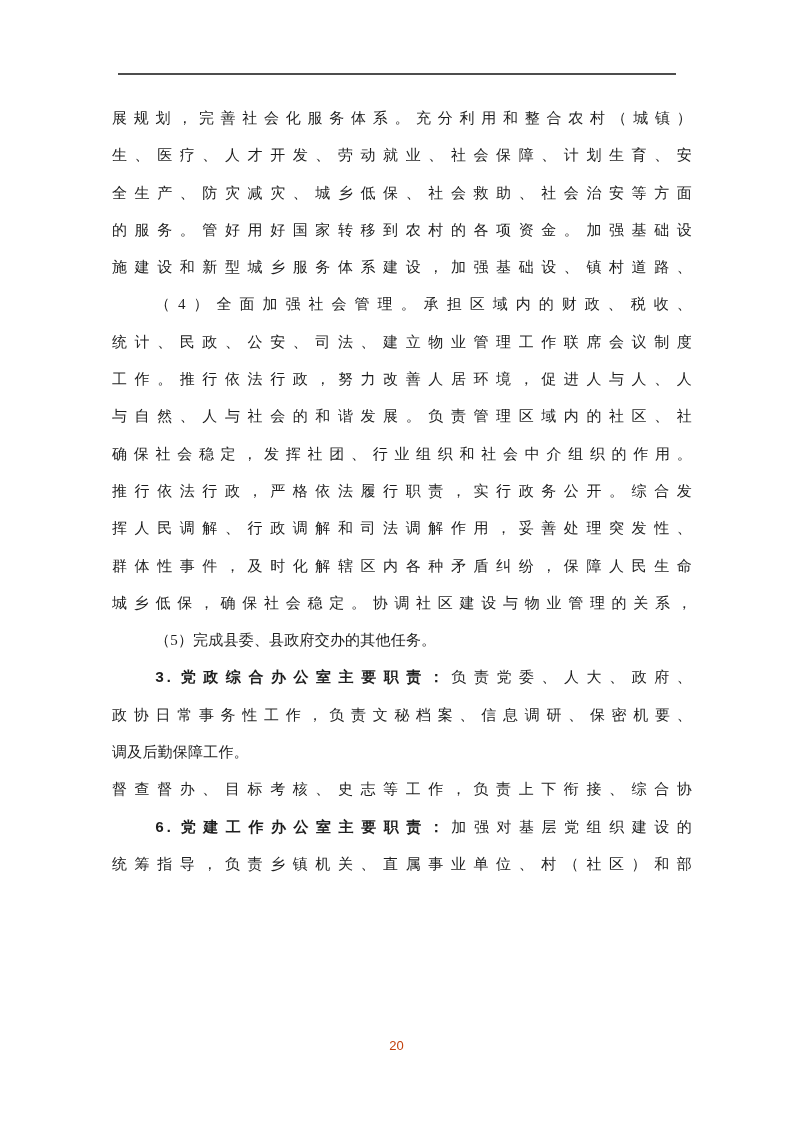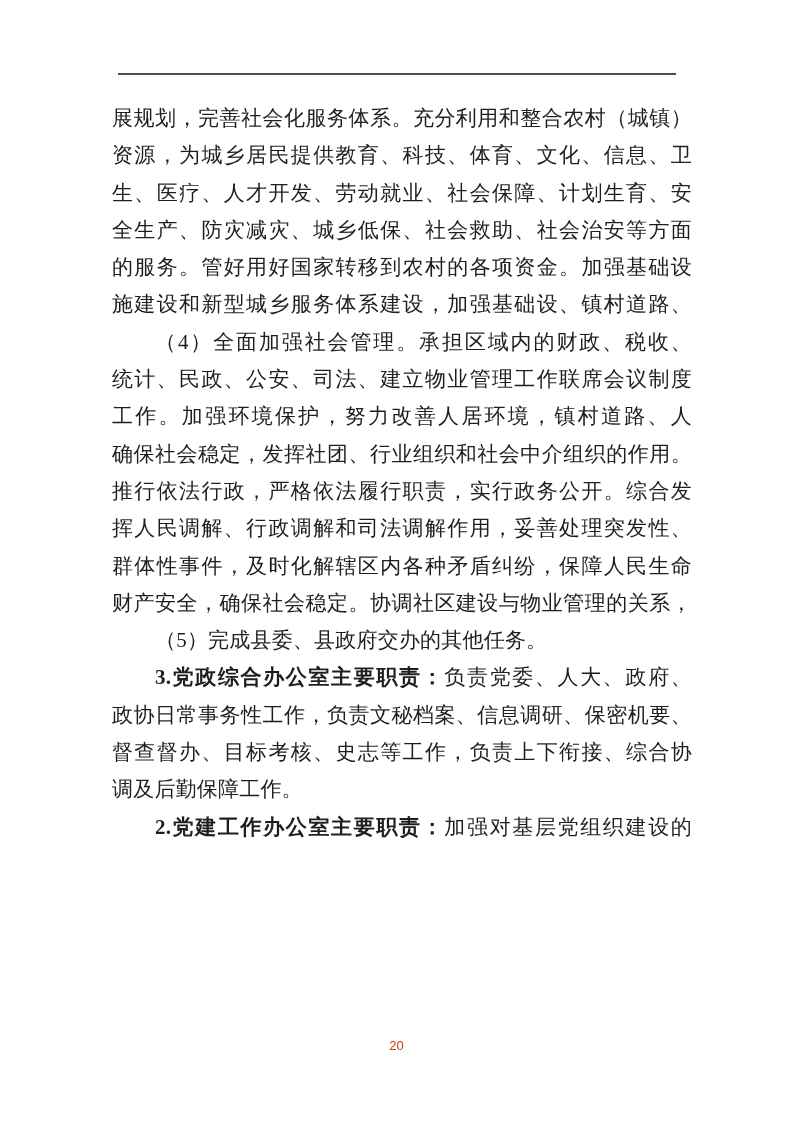--- a/index.html
+++ b/index.html
@@ -26,67 +26,69 @@
   }
   .text-block {
     position: absolute;
     left: 112px;
     top: 100px;
     width: 580px;
   }
   .line {
     height: 37.3px;
     line-height: 37.3px;
-    font-size: 21px;
+    font-size: 15px;
     color: #1e1e1e;
     text-align: left;
     letter-spacing: 0.2px;
   }
   .line.justify {
     text-align: justify;
     text-align-last: justify;
   }
   .line.indent {
     text-indent: 43px;
   }
   .run-bold {
     font-weight: 700;
+    font-family: Liberation Mono, monospace;
   }
   .page-number {
     position: absolute;
     top: 1038px;
     left: 0;
     width: 100%;
     text-align: center;
     font-size: 13px;
     color: #c2410c;
     font-family: "Liberation Sans", sans-serif;
   }
 </style>
 </head>
 <body>
 
 <div class="page">
   <div class="header-rule"></div>
   <div class="text-block">
       <div class="line justify"><span class="run">展规划，完善社会化服务体系。充分利用和整合农村（城镇）</span></div>
-      <div class="line justify"><span class="run">资源，为城乡居民提供教育、科技、体育、文化、信息、卫</span></div>
       <div class="line justify"><span class="run">生、医疗、人才开发、劳动就业、社会保障、计划生育、安</span></div>
       <div class="line justify"><span class="run">全生产、防灾减灾、城乡低保、社会救助、社会治安等方面</span></div>
       <div class="line justify"><span class="run">的服务。管好用好国家转移到农村的各项资金。加强基础设</span></div>
       <div class="line justify"><span class="run">施建设和新型城乡服务体系建设，加强基础设、镇村道路、</span></div>
       <div class="line justify indent"><span class="run">（4）全面加强社会管理。承担区域内的财政、税收、</span></div>
       <div class="line justify"><span class="run">统计、民政、公安、司法、建立物业管理工作联席会议制度</span></div>
-      <div class="line justify"><span class="run">工作。加强环境保护，努力改善人居环境，镇村道路、人</span></div>
+      <div class="line justify"><span class="run">工作。推行依法行政，努力改善人居环境，促进人与人、人</span></div>
+      <div class="line justify"><span class="run">与自然、人与社会的和谐发展。负责管理区域内的社区、社</span></div>
       <div class="line justify"><span class="run">确保社会稳定，发挥社团、行业组织和社会中介组织的作用。</span></div>
       <div class="line justify"><span class="run">推行依法行政，严格依法履行职责，实行政务公开。综合发</span></div>
       <div class="line justify"><span class="run">挥人民调解、行政调解和司法调解作用，妥善处理突发性、</span></div>
       <div class="line justify"><span class="run">群体性事件，及时化解辖区内各种矛盾纠纷，保障人民生命</span></div>
-      <div class="line justify"><span class="run">财产安全，确保社会稳定。协调社区建设与物业管理的关系，</span></div>
+      <div class="line justify"><span class="run">城乡低保，确保社会稳定。协调社区建设与物业管理的关系，</span></div>
       <div class="line indent"><span class="run">（5）完成县委、县政府交办的其他任务。</span></div>
       <div class="line justify indent"><span class="run-bold">3.党政综合办公室主要职责：</span><span class="run">负责党委、人大、政府、</span></div>
       <div class="line justify"><span class="run">政协日常事务性工作，负责文秘档案、信息调研、保密机要、</span></div>
+      <div class="line"><span class="run">调及后勤保障工作。</span></div>
       <div class="line justify"><span class="run">督查督办、目标考核、史志等工作，负责上下衔接、综合协</span></div>
-      <div class="line"><span class="run">调及后勤保障工作。</span></div>
-      <div class="line justify indent"><span class="run-bold">2.党建工作办公室主要职责：</span><span class="run">加强对基层党组织建设的</span></div>
+      <div class="line justify indent"><span class="run-bold">6.党建工作办公室主要职责：</span><span class="run">加强对基层党组织建设的</span></div>
+      <div class="line justify"><span class="run">统筹指导，负责乡镇机关、直属事业单位、村（社区）和部</span></div>
     </div>
   <div class="page-number">20</div>
 </div>
 
 </body></html>

